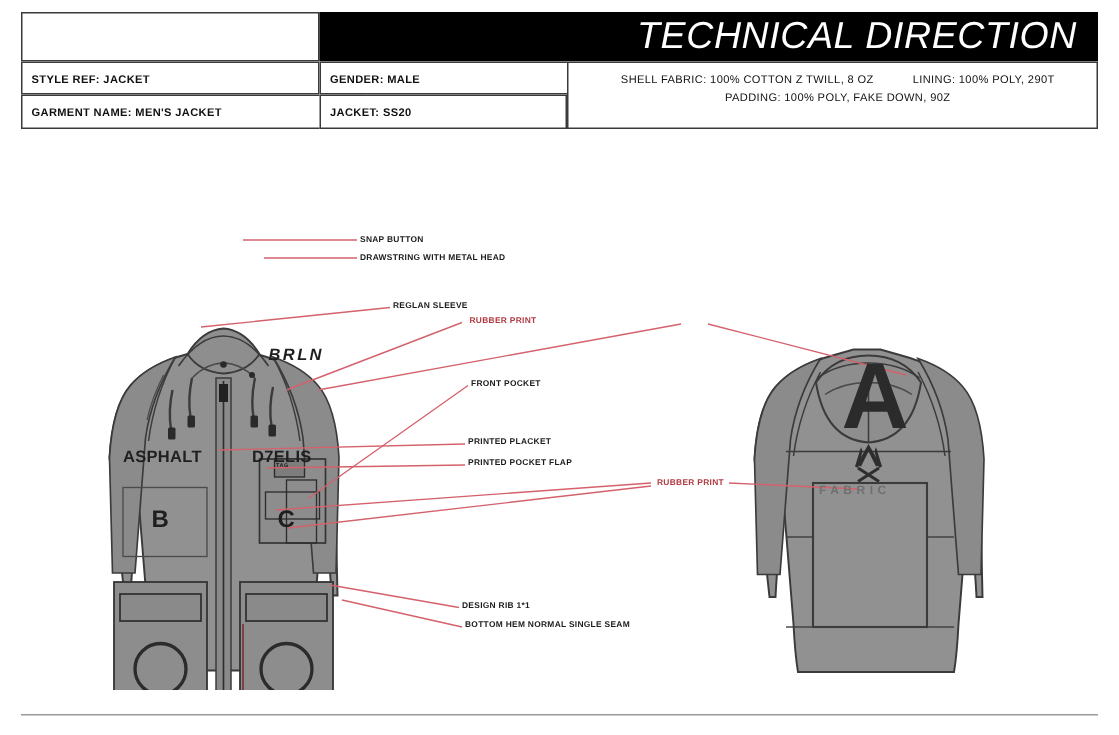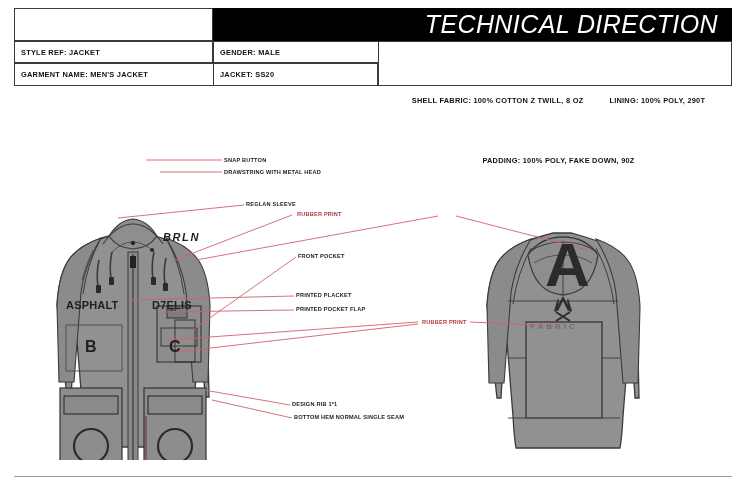--- a/index.html
+++ b/index.html
@@ -19,26 +19,26 @@
         background:#fff;display:flex;align-items:center;text-align:center;}
   .cell .t{font-size:7.4px;font-weight:bold;letter-spacing:.25px;padding-left:6px;
            white-space:nowrap;}
 
   .c-style {left:0;   top:33px; width:199px; height:22px;}
   .c-name  {left:0;   top:55px; width:228px; height:23px;}
   .c-gender{left:199px;top:33px;width:199px; height:22px;}
   .c-season{left:199px;top:55px;width:165px; height:23px;}
   .c-fab   {left:364px;top:33px;width:354px; height:45px;
             display:block;padding-top:5px;}
-  .fabline{font-size:7.4px;font-weight:bold;letter-spacing:.25px;
-           padding-left:7px;white-space:nowrap;line-height:12px;margin-top:48px;}
+  .fabline{font-size:7.4px;font-weight:normal;letter-spacing:.25px;
+           padding-left:7px;white-space:nowrap;line-height:12px;}
   .fabline .lining{margin-left:26px;}
 
   
-  .board{position:absolute;left:0;top:100px;width:668px;height:360px;text-align:right;}
+  .board{position:absolute;left:16px;top:100px;width:668px;height:360px;text-align:right;}
   svg.art{position:absolute;left:0;top:0;}
 
   
   .lbl{position:absolute;font-size:5.6px;font-weight:bold;letter-spacing:.2px;
        color:#1b1b1b;white-space:nowrap;}
   .lbl.red{color:#b03a42;}
 
   .footrule{position:absolute;left:14px;top:476px;width:718px;height:0;
             border-top:1px solid #9a9a9a;}
 </style>

